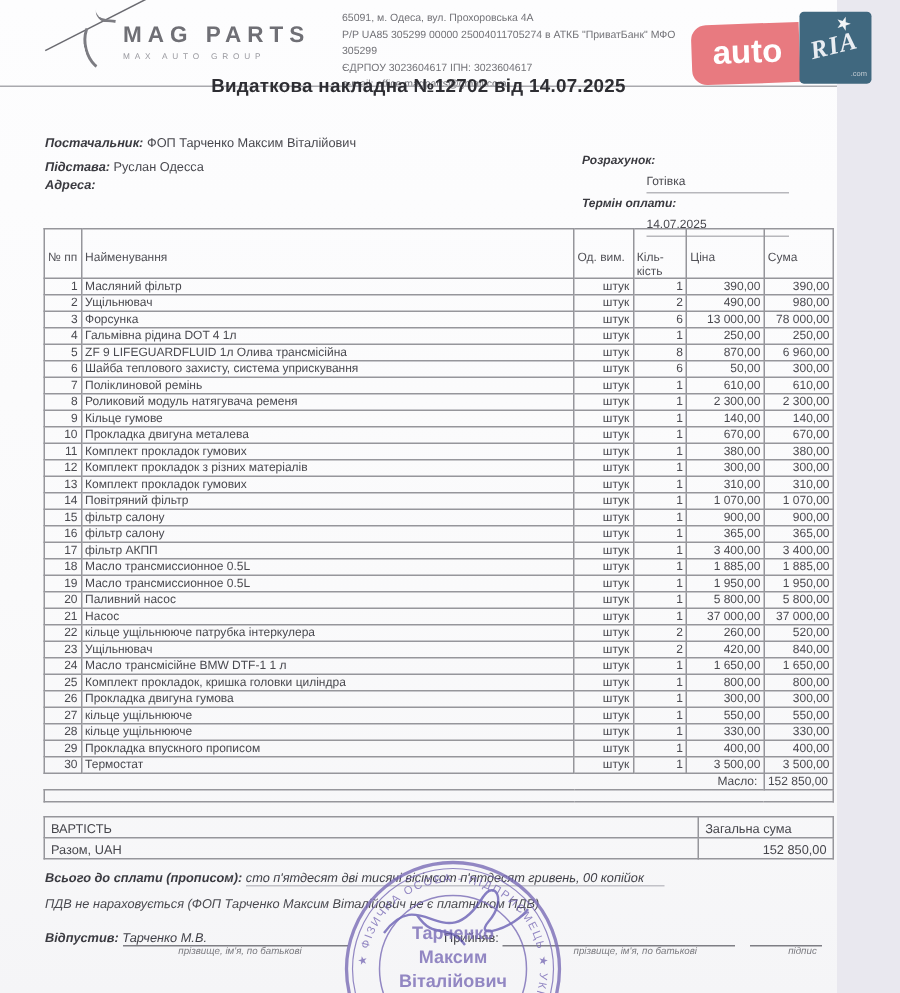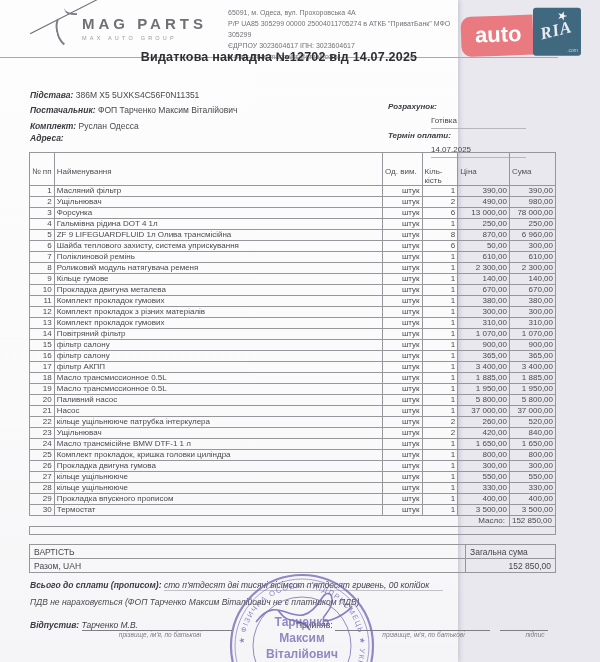--- a/index.html
+++ b/index.html
@@ -4,21 +4,21 @@
 <style>
   * { box-sizing: border-box; }
   html,body { margin:0; padding:0; }
   body {
     width:600px; height:662px; position:relative; overflow:hidden;
     background:#e9e8ef;
     font-family:"Liberation Sans", sans-serif;
     color:#3f3f46;
   }
   .doc {
-    position:absolute; left:0; top:0; width:458px; height:662px;
+    position:absolute; left:0; top:0; width:558px; height:662px;
     background:linear-gradient(180deg,#fdfdfe 0%,#fafafb 60%,#f5f5f7 100%);
     box-shadow:2px 0 4px rgba(120,120,140,.25);
   }
   
   .crease { position:absolute; left:26px; top:16px; width:76px; height:0;
     border-top:1.5px solid #6a6a70; transform:rotate(-27deg); }
   .logo-arc { position:absolute; left:56px; top:12px; width:24px; height:36px;
     border:2.5px solid #7c7c82; border-right:none; border-top-color:transparent; border-bottom-color:transparent;
     border-radius:50% 0 0 50%/ 50% 0 0 50%; transform:rotate(-14deg); }
   .logo-arc:before{ content:""; position:absolute; left:10px; top:-6px; width:14px; height:6px;
@@ -103,29 +103,25 @@
     <div>ЄДРПОУ 3023604617 ІПН: 3023604617</div>
     <div>e-mail: office.magparts@gmail.com</div>
   </div>
 
   <div class="hdr-sep"></div>
 
   <div class="title">Видаткова накладна №12702  від  14.07.2025</div>
 
   <div class="info-left">
     <div>
-      <span class="lbl">Підстава:</span>
-      <span class="val">386M X5 5UXKS4C56F0N11351</span>
-    </div>
-    <div>
       <span class="lbl">Постачальник:</span>
       <span class="val">ФОП Тарченко Максим Віталійович</span>
     </div>
     <div style="line-height:13px; margin-top:2px;">
-      <span class="lbl">Комплект:</span>
+      <span class="lbl">Підстава:</span>
       <span class="val">Руслан Одесса</span>
     </div>
     <div style="line-height:11px;">
       <span class="lbl">Адреса:</span>
     </div>
   </div>
   <div class="info-right">
     <div>
       <span class="lbl">Розрахунок:</span>
       <span class="val uline">Готівка</span>

